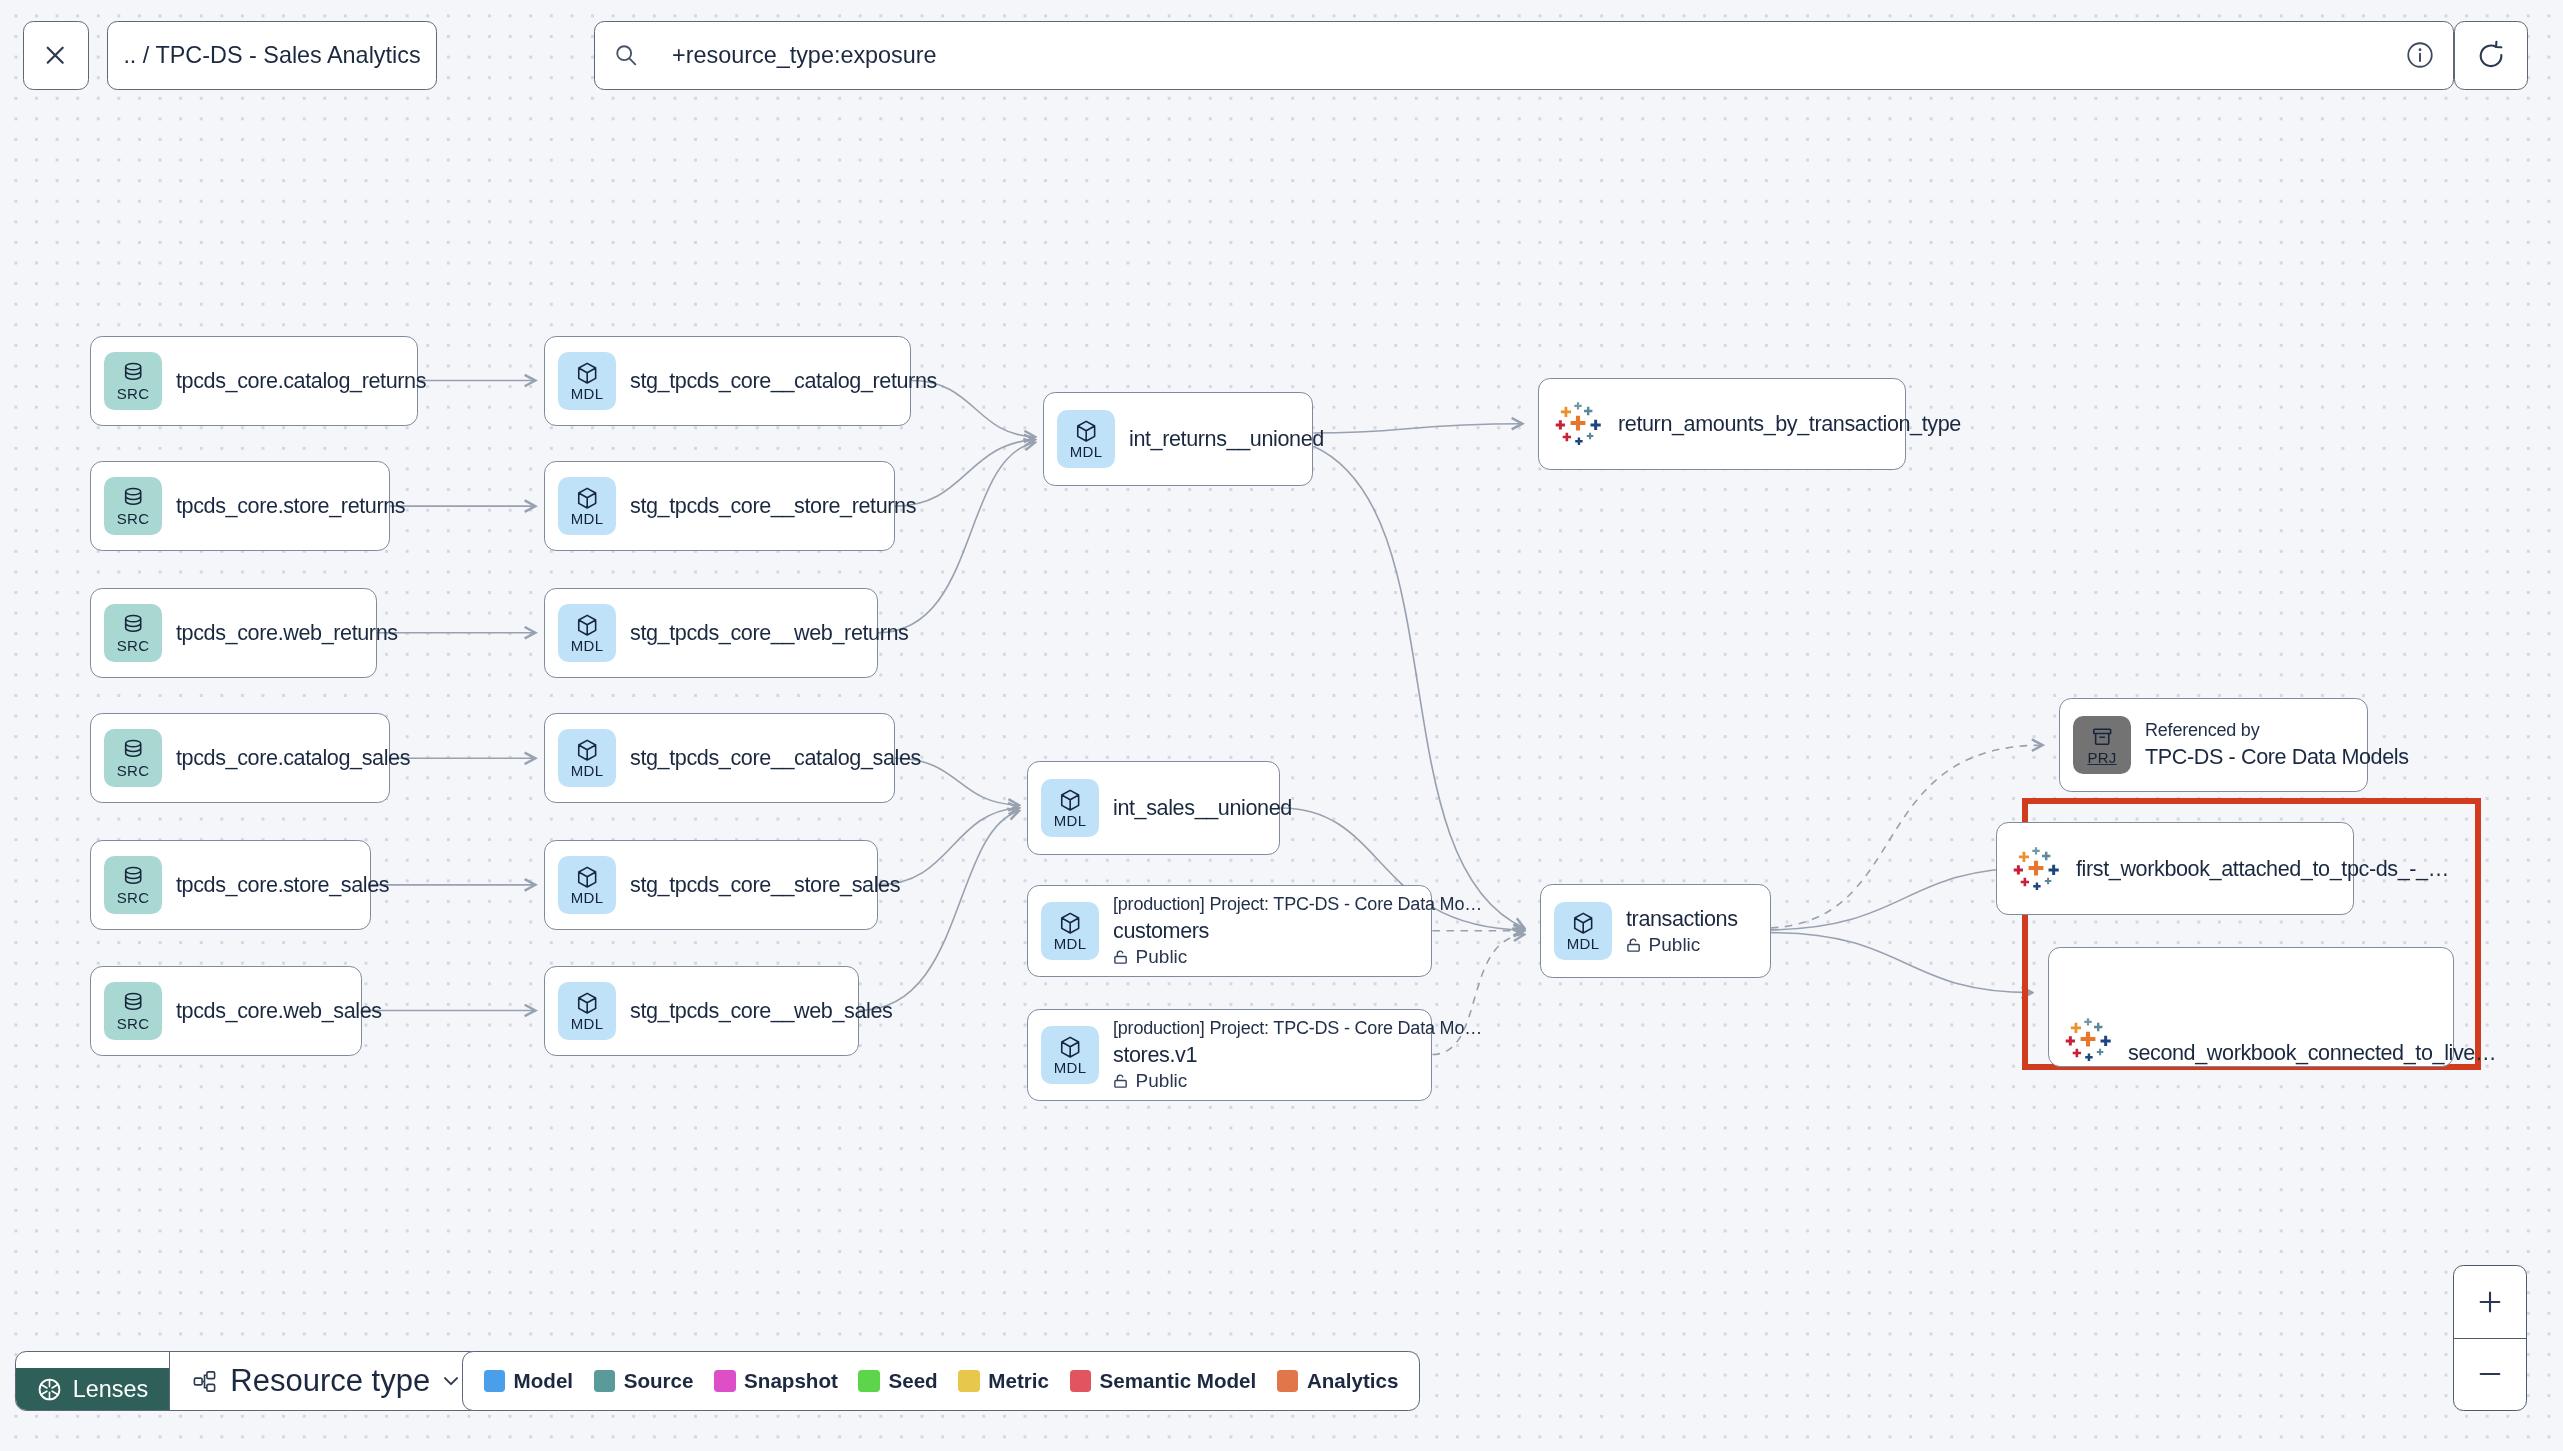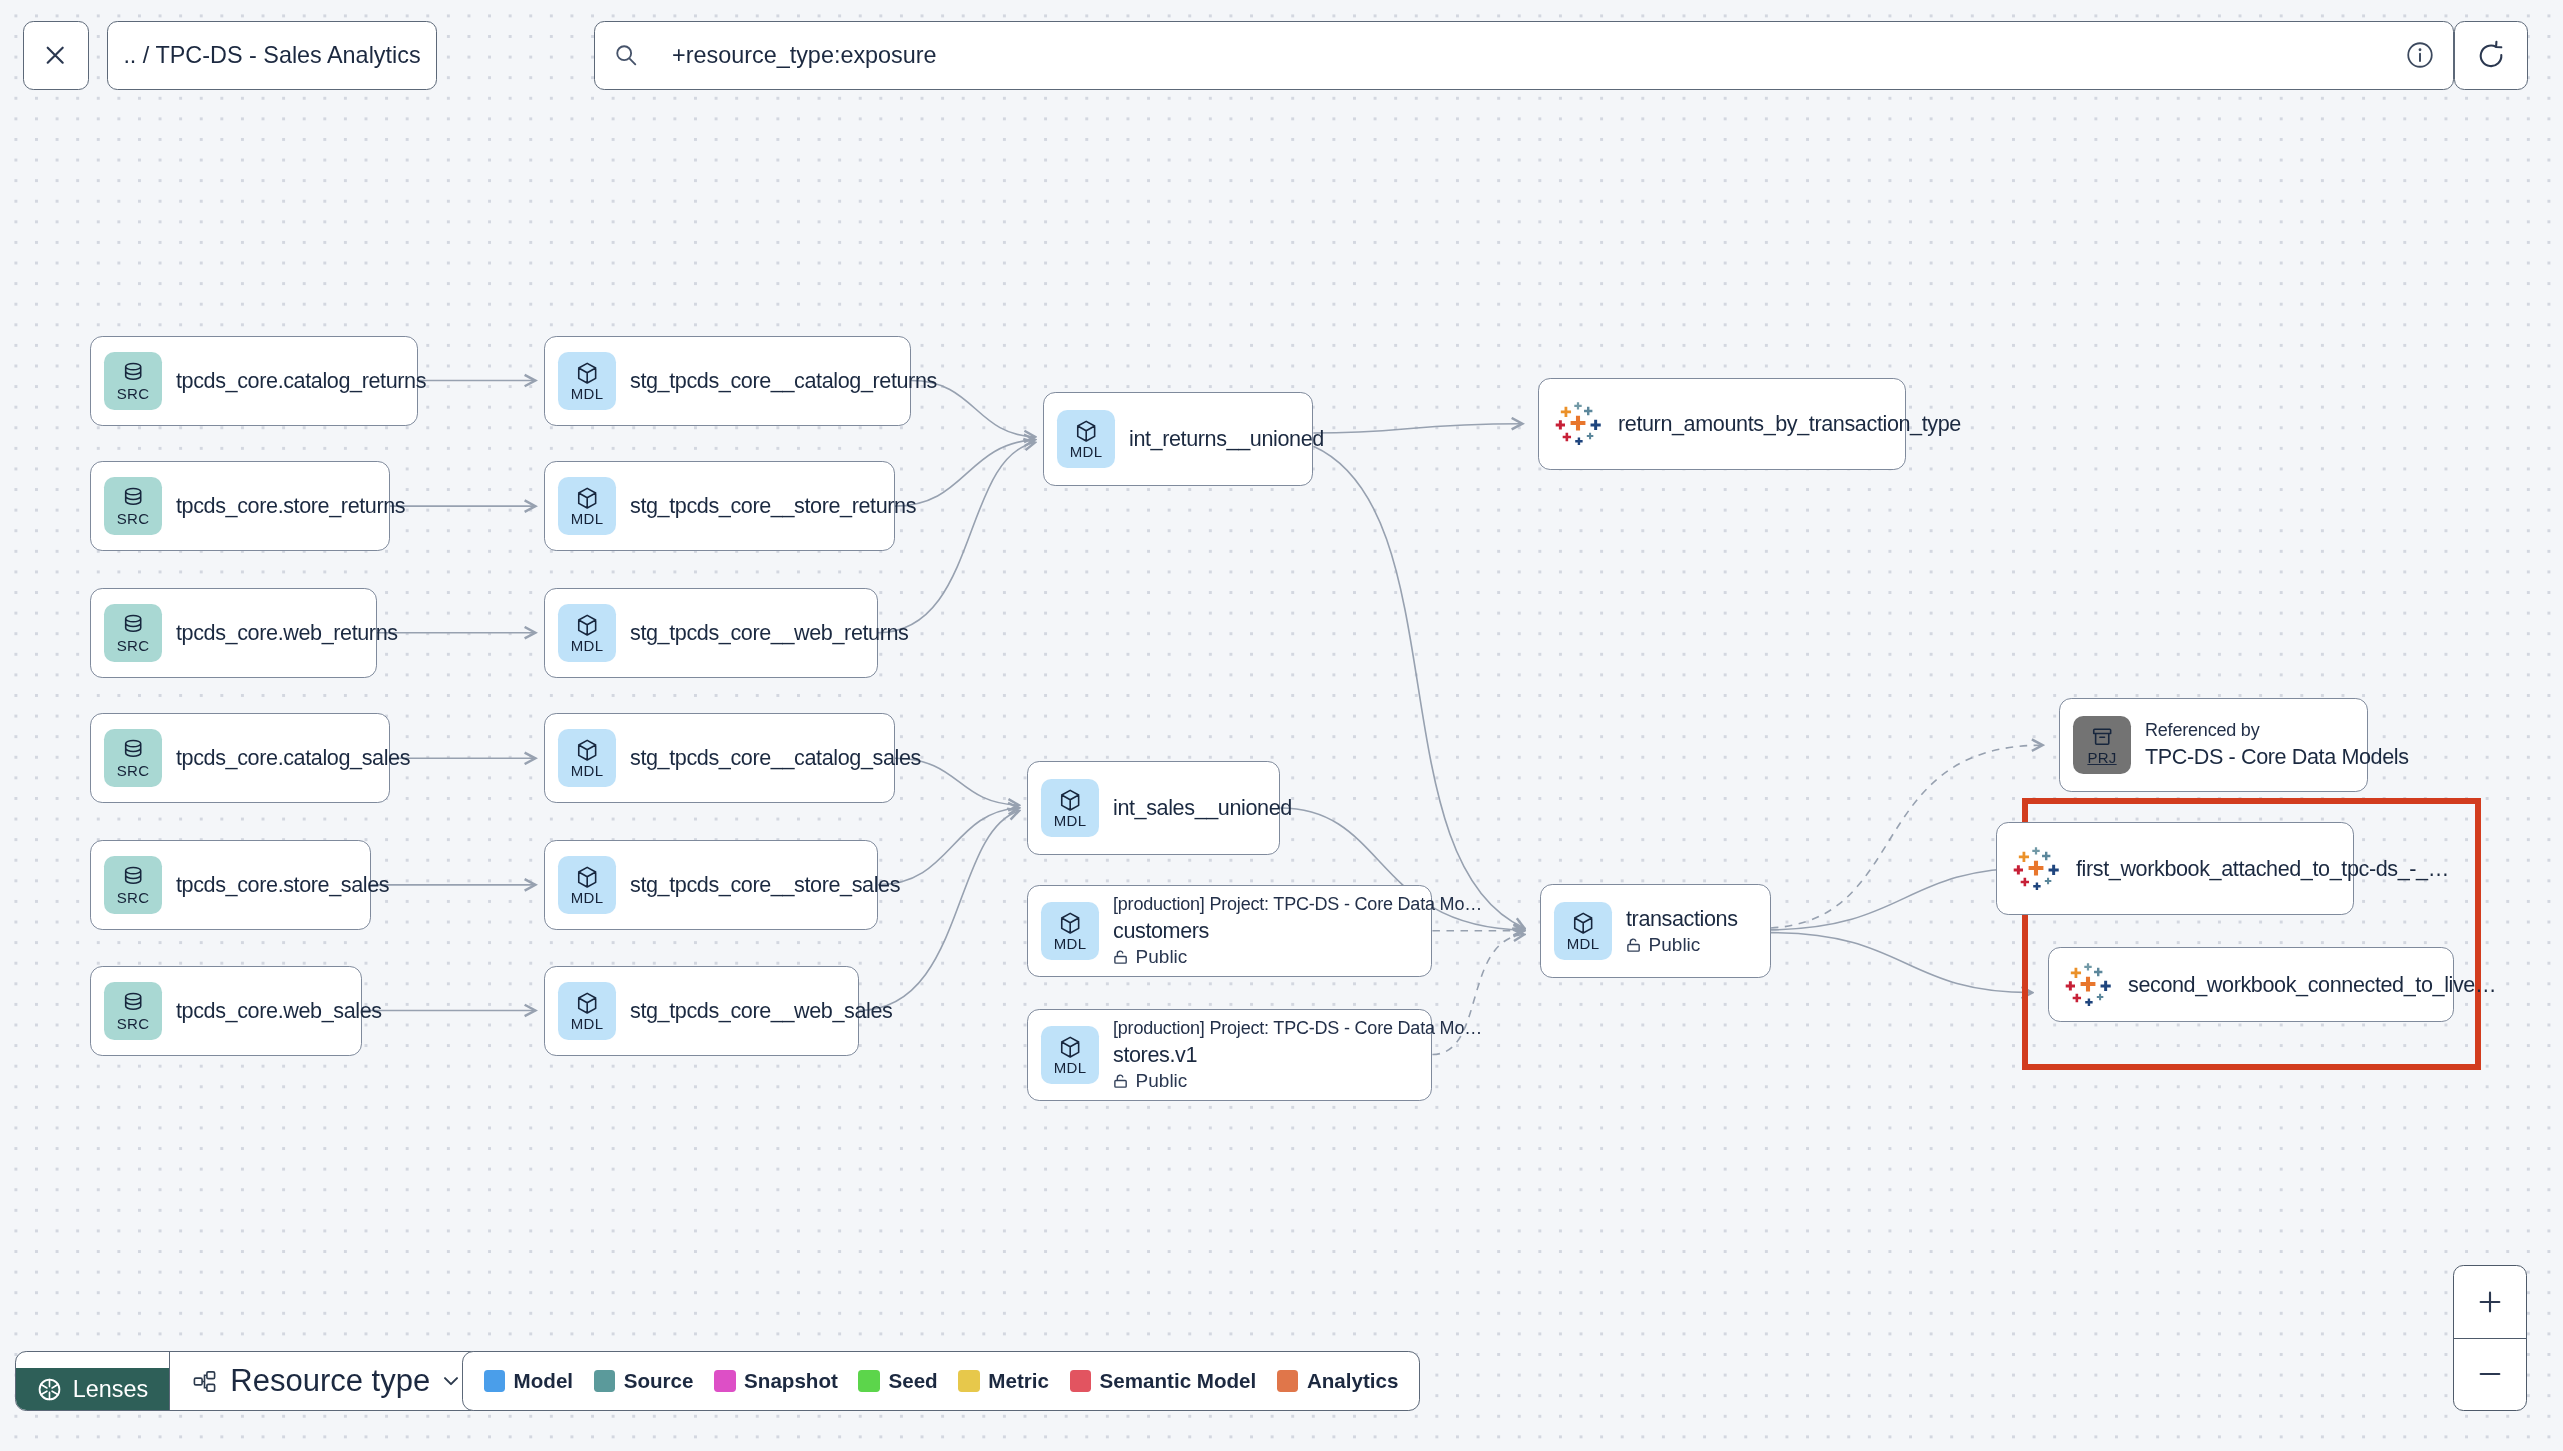--- a/index.html
+++ b/index.html
@@ -341,21 +341,21 @@
           <path d="M41.5,29 H52.5 M47,23.5 V34.5" stroke="#1f457e" stroke-width="3.2" fill="none"></path>
           <path d="M11.5,42 H20.5 M16,37.5 V46.5" stroke="#c72037" stroke-width="2.8" fill="none"></path>
           <path d="M25,46.5 H33 M29,42.5 V50.5" stroke="#1f457e" stroke-width="2.6" fill="none"></path>
           <path d="M37.5,41 H44.5 M41,37.5 V44.5" stroke="#5b879b" stroke-width="2.2" fill="none"></path>
         </svg>
       </span>
       <div class="ntext">
         <div class="ntitle">first_workbook_attached_to_tpc-ds_-_…</div>
       </div>
     </div>
-    <div class="node type-exposure" style="left: 2048px; top: 947px; width: 406px; height: 75px;">
+    <div class="node type-exposure" style="left: 2048px; top: 947px; width: 406px; height: 120px; align-items: flex-end;">
       <span class="tbl-icon">
         <svg width="52" height="52" viewBox="0 0 56 56">
           <path d="M24,8.5 H32 M28,4.5 V12.5" stroke="#7199a6" stroke-width="2.4" fill="none"></path>
           <path d="M9.5,15 H20.5 M15,9.5 V20.5" stroke="#eb9129" stroke-width="3" fill="none"></path>
           <path d="M34.5,14 H43.5 M39,9.5 V18.5" stroke="#5b879b" stroke-width="2.6" fill="none"></path>
           <path d="M20,27 H36 M28,19 V35" stroke="#e8762d" stroke-width="4.4" fill="none"></path>
           <path d="M4,29 H14 M9,24 V34" stroke="#c72037" stroke-width="3.2" fill="none"></path>
           <path d="M41.5,29 H52.5 M47,23.5 V34.5" stroke="#1f457e" stroke-width="3.2" fill="none"></path>
           <path d="M11.5,42 H20.5 M16,37.5 V46.5" stroke="#c72037" stroke-width="2.8" fill="none"></path>
           <path d="M25,46.5 H33 M29,42.5 V50.5" stroke="#1f457e" stroke-width="2.6" fill="none"></path>

